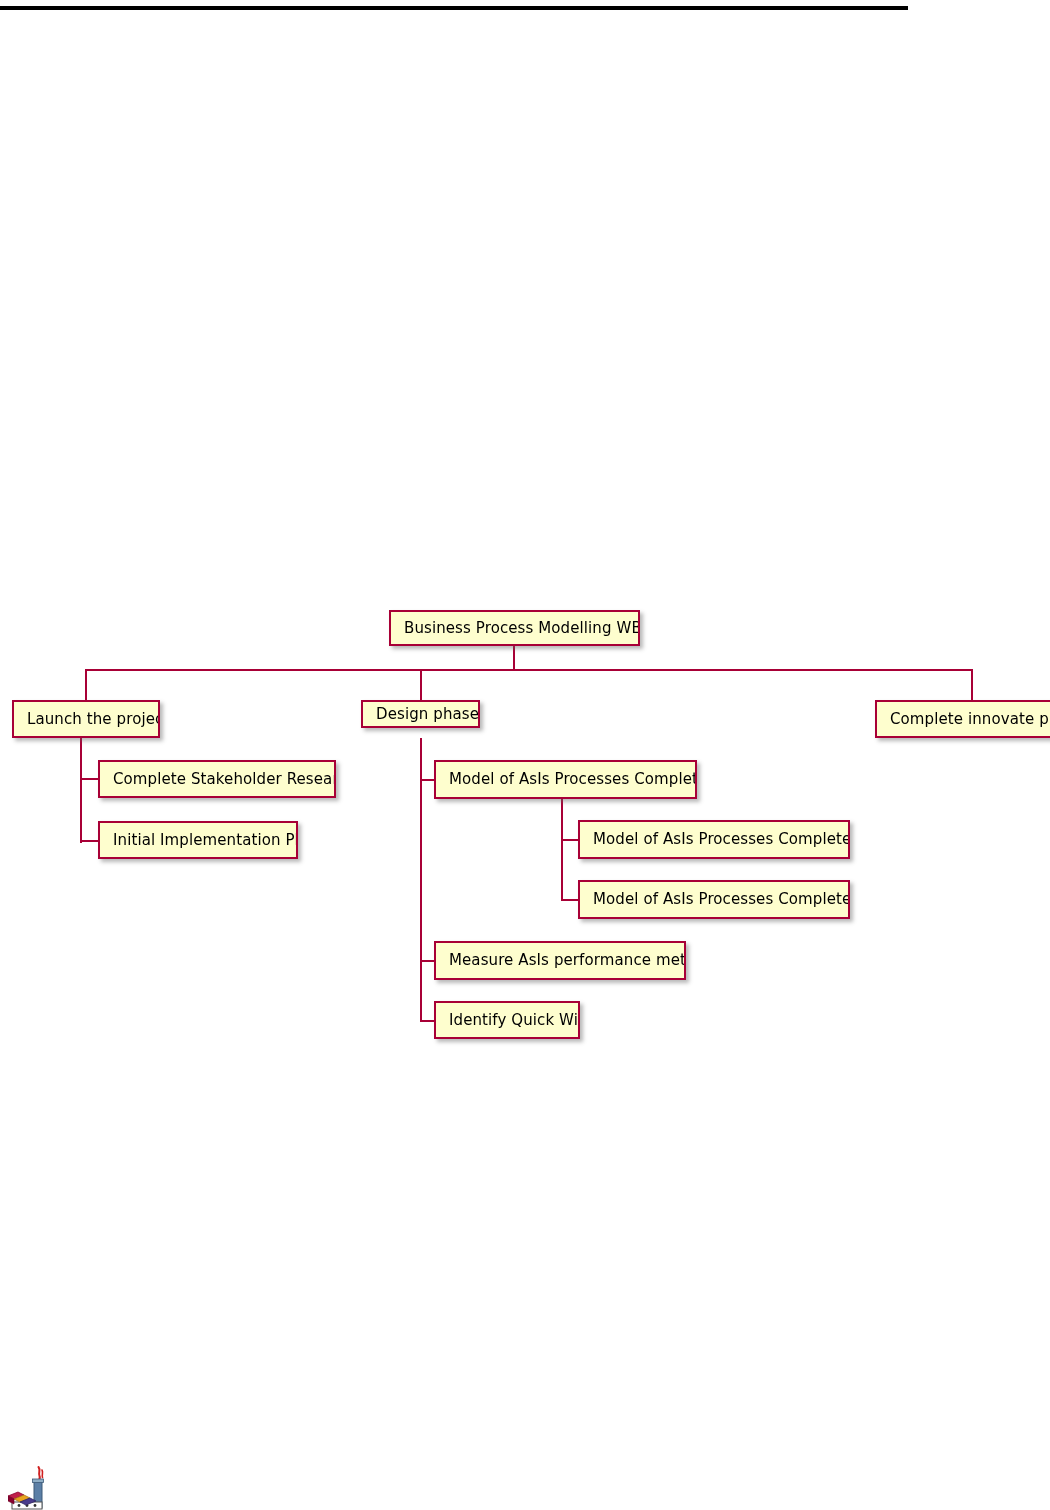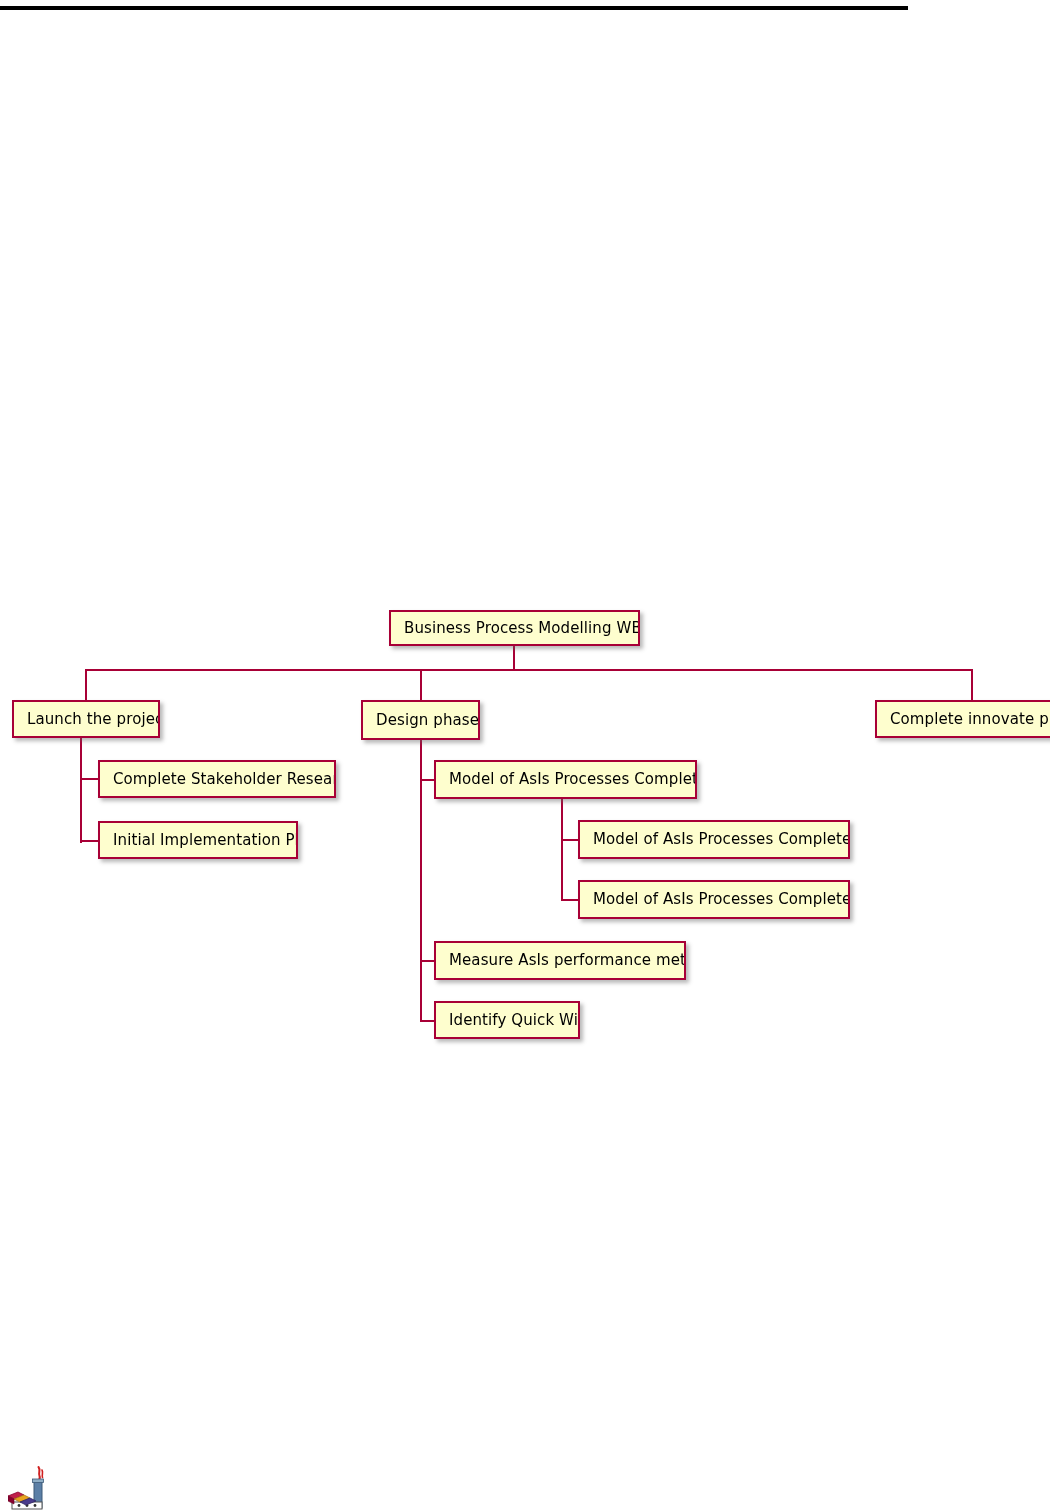--- a/index.html
+++ b/index.html
@@ -112,21 +112,21 @@
   </div>
 
   <div class="node" style="left:98px; top:760px; width:238px; height:38px;">
     <span class="node-label">Complete Stakeholder Research</span>
   </div>
 
   <div class="node" style="left:98px; top:821px; width:200px; height:38px;">
     <span class="node-label">Initial Implementation Plan</span>
   </div>
 
-  <div class="node" style="left:361px; top:700px; width:119px; height:40px;">
+  <div class="node" style="left:361px; top:700px; width:119px; height:28px;">
     <span class="node-label">Design phase</span>
   </div>
 
   <div class="node" style="left:434px; top:760px; width:263px; height:39px;">
     <span class="node-label">Model of AsIs Processes Completed</span>
   </div>
 
   <div class="node" style="left:578px; top:820px; width:272px; height:39px;">
     <span class="node-label">Model of AsIs Processes Completed1</span>
   </div>

